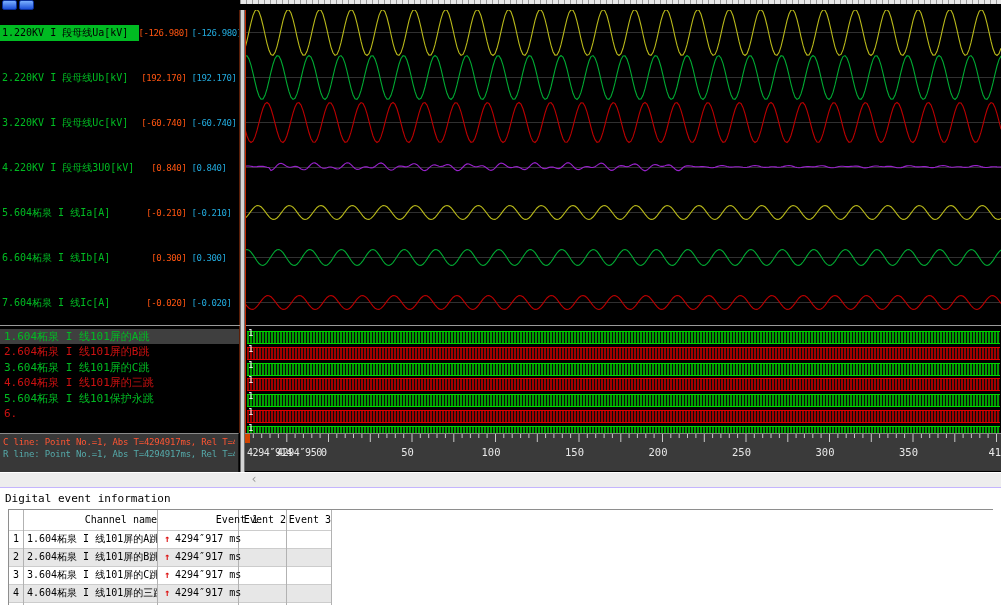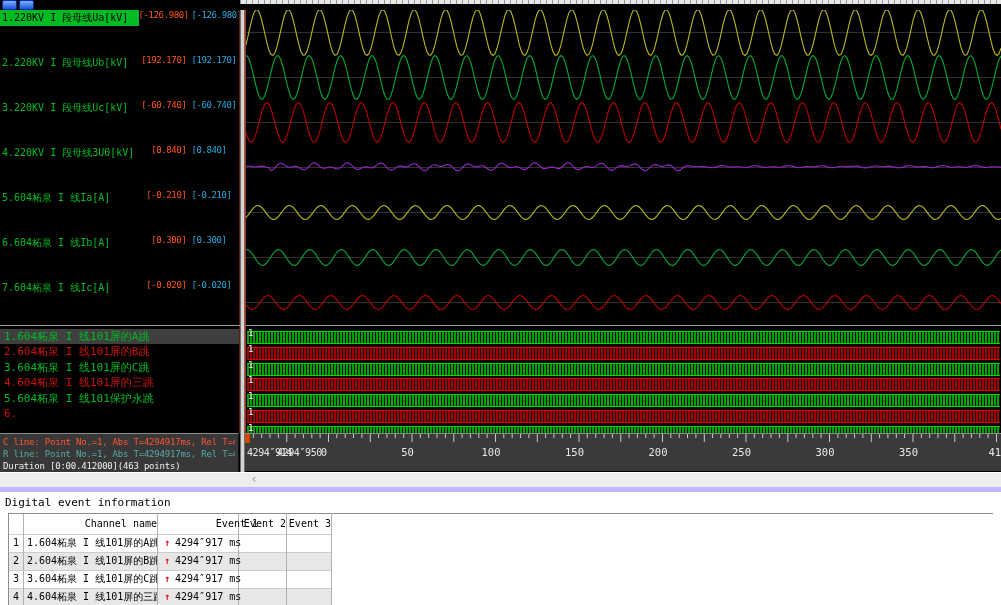--- a/index.html
+++ b/index.html
@@ -7,21 +7,21 @@
        font-family:"DejaVu Sans Mono","DejaVu Sans",monospace;}
   
   .top-strip{position:absolute;left:0;top:0;width:1001px;height:10px;background:#000;}
   .tb-icon{position:absolute;top:0;width:13px;height:8px;border-radius:2px;
            background:linear-gradient(#7ab0ff,#1d50d8);border:1px solid #0a2f9a;}
   .top-sliver{position:absolute;left:240px;top:0;width:761px;height:4px;background:
       repeating-linear-gradient(90deg,#9a9a9a 0 1px,#e8e8e8 1px 6px);}
   
   .left-analog{position:absolute;left:0;top:10px;width:239px;height:315px;background:#000;
                border-right:1px solid #5a1e08;overflow:hidden;}
-  .arow{position:absolute;left:0;width:239px;height:45px;display:flex;align-items:flex-start;}
+  .arow{position:absolute;left:0;width:239px;height:45px;display:flex;align-items:center;}
   .aname{display:block;width:136px;padding:1px 2px;font-size:10px;white-space:nowrap;
          overflow:hidden;color:#00bb22;}
   .aname.sel{background:#00bb22;color:#000;}
   .v1{display:block;width:48px;text-align:right;font-size:9px;letter-spacing:-.4px;
       color:#ff5511;white-space:nowrap;}
   .v2{display:block;width:48px;margin-left:5px;text-align:left;font-size:9px;letter-spacing:-.4px;
       color:#22aadd;white-space:nowrap;overflow:hidden;}
   
   .splitter-v{position:absolute;left:240px;top:10px;width:5px;height:477px;background:#d4d4d4;
               border-left:1px solid #6e6e6e;border-right:1px solid #6e6e6e;box-sizing:border-box;}
@@ -53,21 +53,21 @@
               border-top:1px solid #8a8a8a;box-sizing:border-box;overflow:hidden;}
   .axis-abs{position:absolute;top:13px;font-size:10px;color:#e8e8e8;letter-spacing:-.4px;}
   .axis-cursor{position:absolute;left:0;top:0;width:5px;height:9px;background:#d24400;}
   
   .scroll-strip{position:absolute;left:0;top:472px;width:1001px;height:15px;background:#ededed;
                 border-top:1px solid #fff;box-sizing:border-box;}
   .scroll-left{position:absolute;left:247px;top:0;width:14px;height:14px;color:#999;
                font-size:12px;line-height:13px;text-align:center;}
   
   .bottom{position:absolute;left:0;top:487px;width:1001px;height:118px;background:#fff;
-          border-top:5px solid #c4b5fd;box-sizing:border-box;}
+          border-top:1px solid #c4b5fd;box-sizing:border-box;}
   .ev-title{position:absolute;left:5px;top:4px;font-size:11px;color:#000;}
   .etable{position:absolute;left:8px;top:21px;width:985px;height:97px;background:#fff;
           border-top:1px solid #8e8e8e;border-left:1px solid #8e8e8e;box-sizing:border-box;overflow:hidden;}
   .stripe{position:absolute;left:0;width:322px;height:18px;background:#e7e7e7;}
   .vline{position:absolute;top:0;width:1px;height:97px;background:#b2b2b2;}
   .hline{position:absolute;left:0;width:322px;height:1px;background:#cccccc;}
   .hcell{position:absolute;top:0;height:20px;line-height:20px;font-size:10px;color:#000;text-align:right;}
   .cell{position:absolute;height:18px;line-height:18px;font-size:10px;color:#000;white-space:nowrap;overflow:hidden;}
   .cell.num{text-align:center;}
   .ev-arrow{color:#dd1111;font-weight:bold;margin-right:5px;}
@@ -180,21 +180,20 @@
         <span class="dflag">1</span>
       </div>
     </div>
 
   <div class="splitter-v"></div>
   <div class="cursor-line"></div>
 
   <div class="status-panel">
     <div class="st-c">C line: Point No.=1, Abs T=4294917ms,  Rel T=42949</div>
     <div class="st-r">R line: Point No.=1, Abs T=4294917ms,  Rel T=42949</div>
-    <div class="st-d">Duration [0:00.412000](463 points)</div>
   </div>
 
   <div class="axis-panel">
     <div class="axis-cursor"></div>
     <svg id="axis-svg" width="756" height="38">
         <line x1="0.0" y1="0" x2="0.0" y2="8" stroke="#c8c8c8" stroke-width="1"></line>
         <line x1="8.3" y1="0" x2="8.3" y2="4" stroke="#c8c8c8" stroke-width="1"></line>
         <line x1="16.7" y1="0" x2="16.7" y2="4" stroke="#c8c8c8" stroke-width="1"></line>
         <line x1="25.0" y1="0" x2="25.0" y2="4" stroke="#c8c8c8" stroke-width="1"></line>
         <line x1="33.4" y1="0" x2="33.4" y2="4" stroke="#c8c8c8" stroke-width="1"></line>

